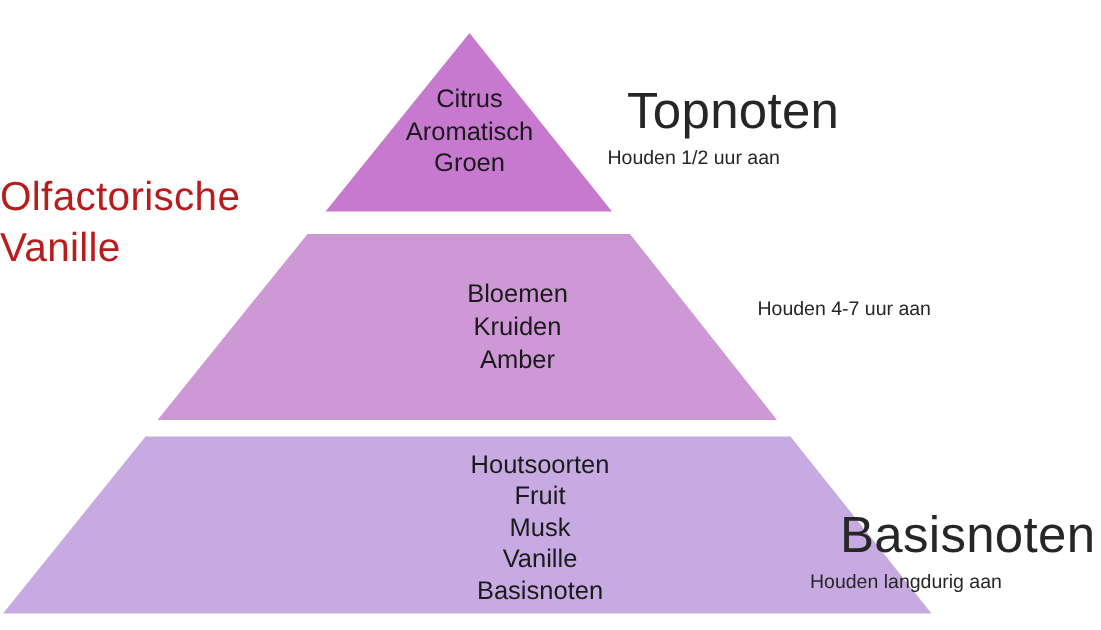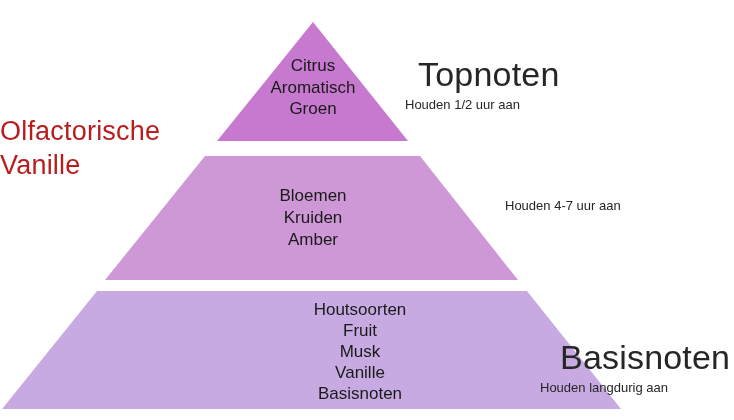--- a/index.html
+++ b/index.html
@@ -40,21 +40,21 @@
     position: absolute;
     left: 313px;
     transform: translateX(-50%);
     text-align: center;
     font-size: 17px;
     font-weight: 300;
     color: #1a1a1a;
     white-space: nowrap;
   }
   .notes-top    { top: 55px;  line-height: 21.5px; }
-  .notes-middle { top: 185px; line-height: 22px;   }
+  .notes-middle { top: 185px; line-height: 22px; margin-left: 32px;   }
   .notes-bottom { top: 299px; line-height: 21px; margin-left: 47px;   }
   .tier-label {
     position: absolute;
     white-space: nowrap;
     color: #262626;
   }
   .tier-label .heading {
     font-size: 34px;
     line-height: 39px;
     font-weight: 300;

